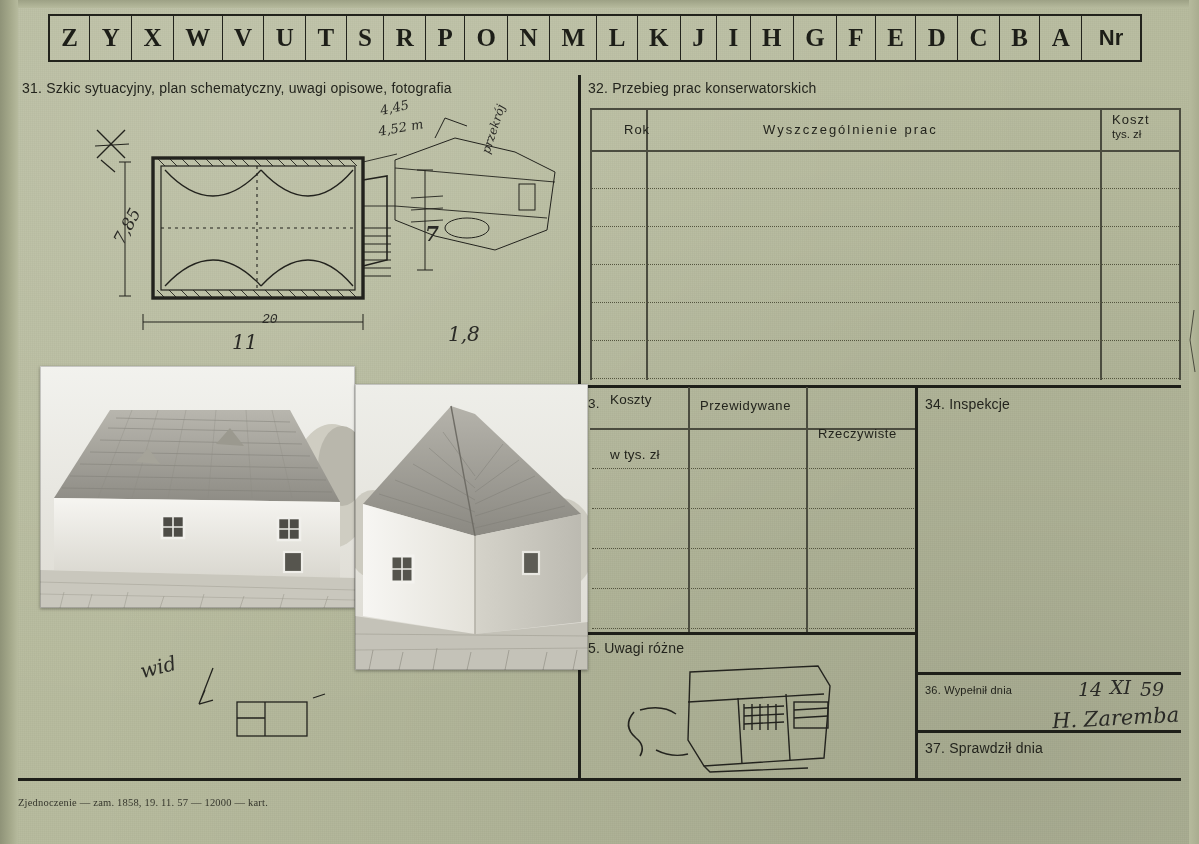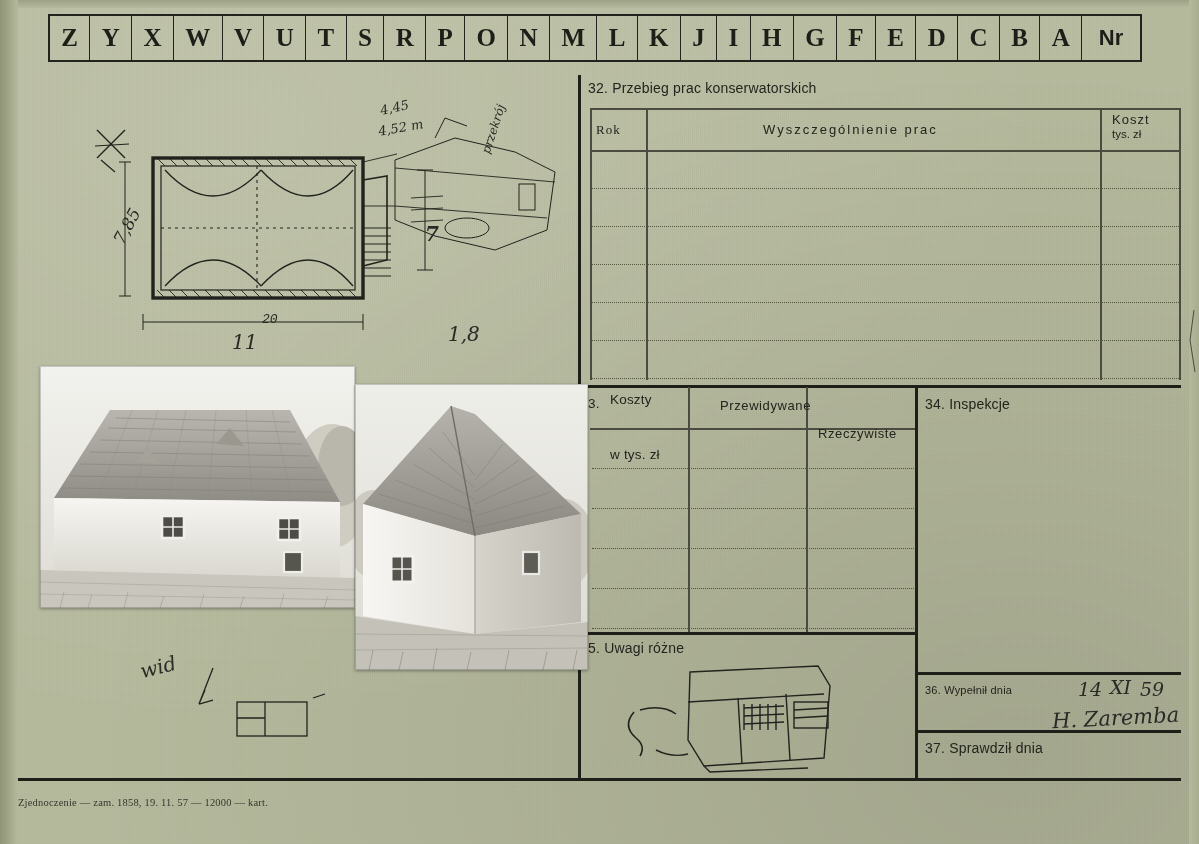--- a/index.html
+++ b/index.html
@@ -156,20 +156,24 @@
 
   <div class="hr-thick" style="left:578px;top:385px;width:603px;height:2.5px;"></div>
 
   <div class="vr-thick" style="left:915px;top:385px;width:2.5px;height:395px;"></div>
 
   <div class="hr-thick" style="left:578px;top:632px;width:338px;height:2.5px;"></div>
 
   <div class="hr-thick" style="left:915px;top:672px;width:266px;height:2.5px;"></div>
   <div class="hr-thick" style="left:915px;top:730px;width:266px;height:2.5px;"></div>
 
+  <div class="lbl" style="left:22px;top:80px;font-size:14px;">
+    <span>31.</span>
+    <span>Szkic sytuacyjny, plan schematyczny, uwagi opisowe, fotografia</span>
+  </div>
 
   <div id="sketch">
     <svg width="470" height="250" viewBox="0 0 470 250">
       <g stroke="#22221d" fill="none" stroke-width="1.2">
 
         <path d="M2 20 L30 48 M30 20 L2 48" stroke-width="1.4"></path>
         <path d="M0 36 L34 34"></path>
         <path d="M6 50 L20 62"></path>
 
         <rect x="58" y="48" width="210" height="140" stroke-width="3.4"></rect>
@@ -376,41 +380,41 @@
     <span>Przebieg prac konserwatorskich</span>
   </div>
 
   <div class="line" style="left:590px;top:108px;width:591px;height:1.6px;"></div>
   <div class="line" style="left:590px;top:150px;width:591px;height:1.6px;"></div>
   <div class="line" style="left:590px;top:108px;width:1.6px;height:272px;"></div>
   <div class="line" style="left:646px;top:108px;width:1.6px;height:272px;"></div>
   <div class="line" style="left:1100px;top:108px;width:1.6px;height:272px;"></div>
   <div class="line" style="left:1179px;top:108px;width:1.6px;height:272px;"></div>
 
-  <div class="thead" style="left:596px;top:122px;font-family:Liberation Serif, serif;">Rok</div>
+  <div class="thead" style="left:624px;top:122px;">Rok</div>
   <div class="thead" style="left:763px;top:122px;letter-spacing:2px;">Wyszczególnienie prac</div>
   <div class="thead" style="left:1112px;top:112px;">Koszt</div>
   <div class="thead" style="left:1112px;top:128px;font-size:11.5px;letter-spacing:0;">tys. zł</div>
 
   <div class="line-dot" style="left:592px;top:188px;width:587px;"></div>
   <div class="line-dot" style="left:592px;top:226px;width:587px;"></div>
   <div class="line-dot" style="left:592px;top:264px;width:587px;"></div>
   <div class="line-dot" style="left:592px;top:302px;width:587px;"></div>
   <div class="line-dot" style="left:592px;top:340px;width:587px;"></div>
   <div class="line-dot" style="left:592px;top:378px;width:587px;"></div>
 
   <div class="lbl" style="left:588px;top:396px;font-size:13.5px;">3.</div>
   <div class="lbl" style="left:610px;top:392px;font-size:13.5px;">Koszty</div>
   <div class="lbl" style="left:610px;top:424px;font-size:13.5px;margin-top:23px;">w tys. zł</div>
 
   <div class="line" style="left:688px;top:387px;width:1.6px;height:245px;"></div>
   <div class="line" style="left:806px;top:387px;width:1.6px;height:245px;"></div>
   <div class="line" style="left:590px;top:428px;width:325px;height:1.6px;"></div>
 
-  <div class="thead" style="left:700px;top:398px;letter-spacing:.6px;margin-left:20px;">Przewidywane</div>
+  <div class="thead" style="left:700px;top:398px;letter-spacing:.6px;">Przewidywane</div>
   <div class="thead" style="left:818px;top:398px;letter-spacing:.6px;margin-top:28px;">Rzeczywiste</div>
 
   <div class="line-dot" style="left:592px;top:468px;width:322px;"></div>
   <div class="line-dot" style="left:592px;top:508px;width:322px;"></div>
   <div class="line-dot" style="left:592px;top:548px;width:322px;"></div>
   <div class="line-dot" style="left:592px;top:588px;width:322px;"></div>
   <div class="line-dot" style="left:592px;top:628px;width:322px;"></div>
 
   <div class="lbl" style="left:925px;top:396px;font-size:14px;">
     <span>34.</span>

